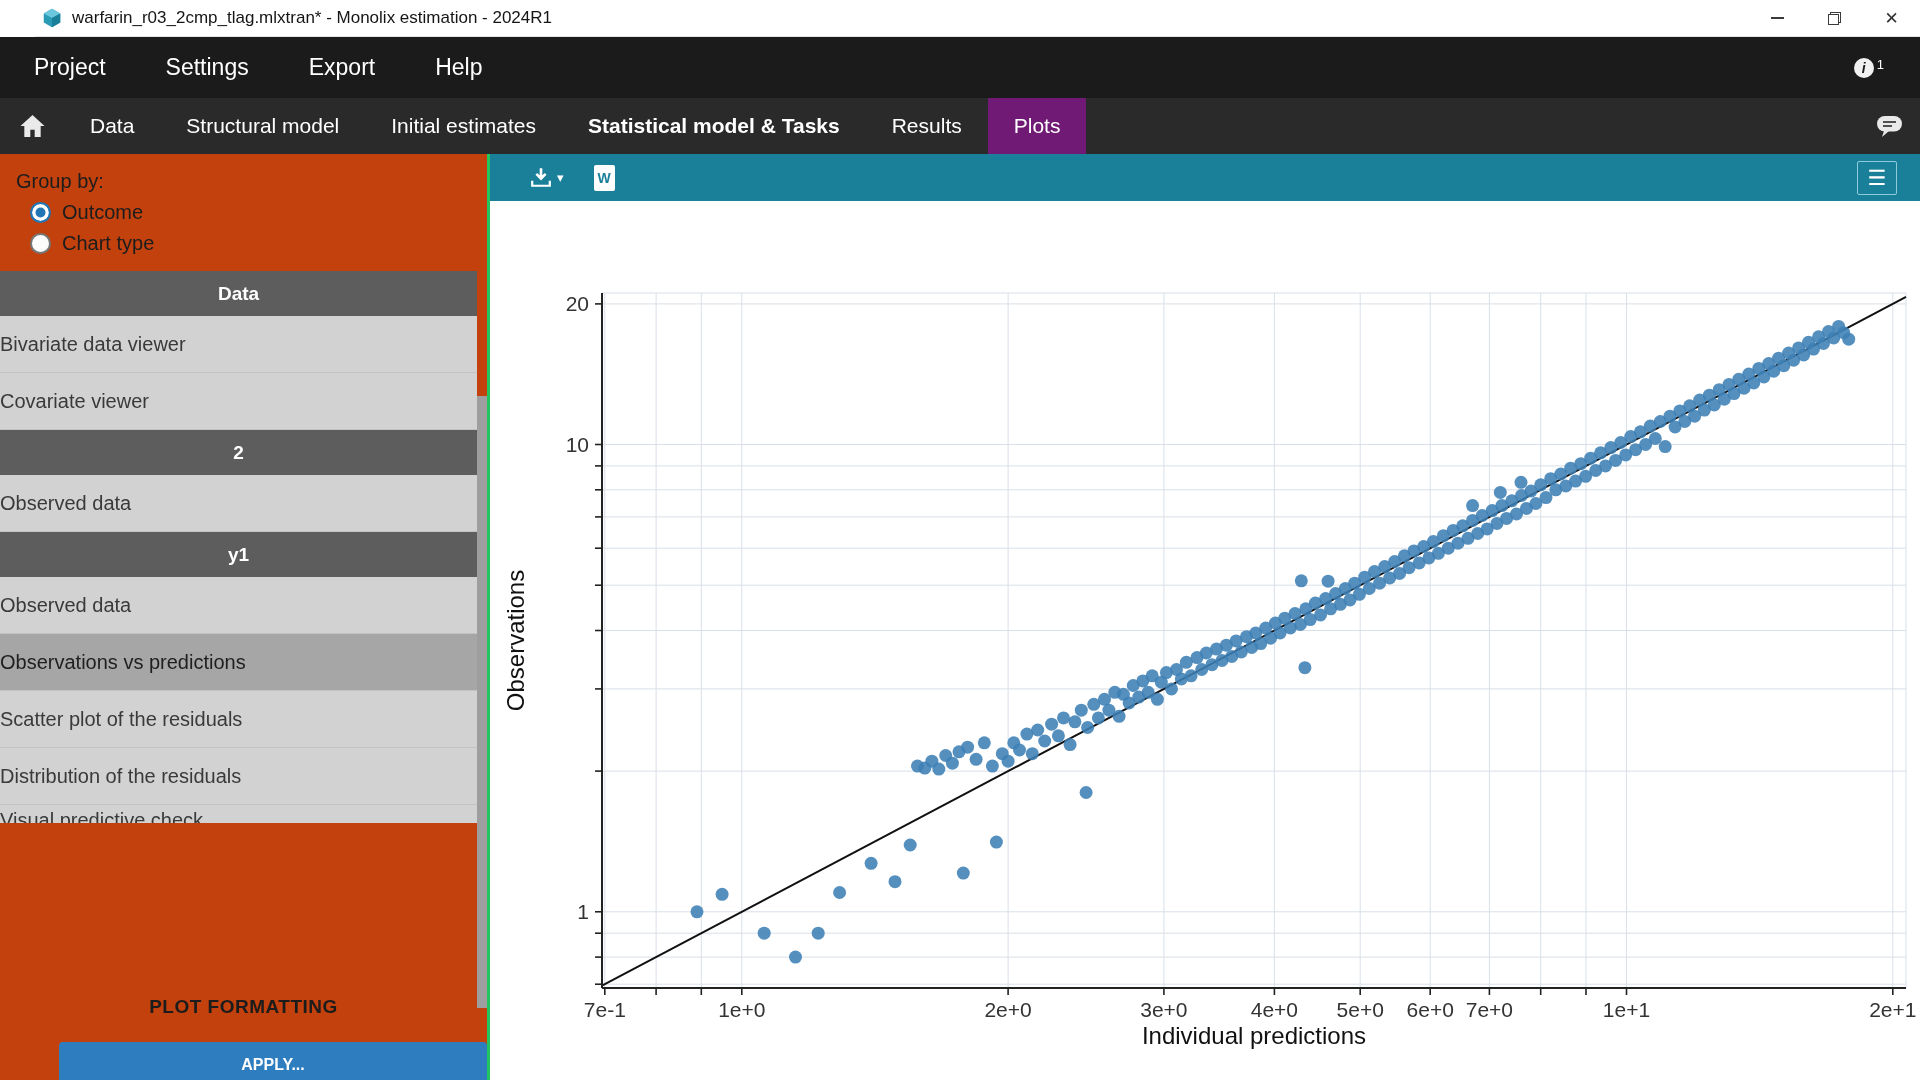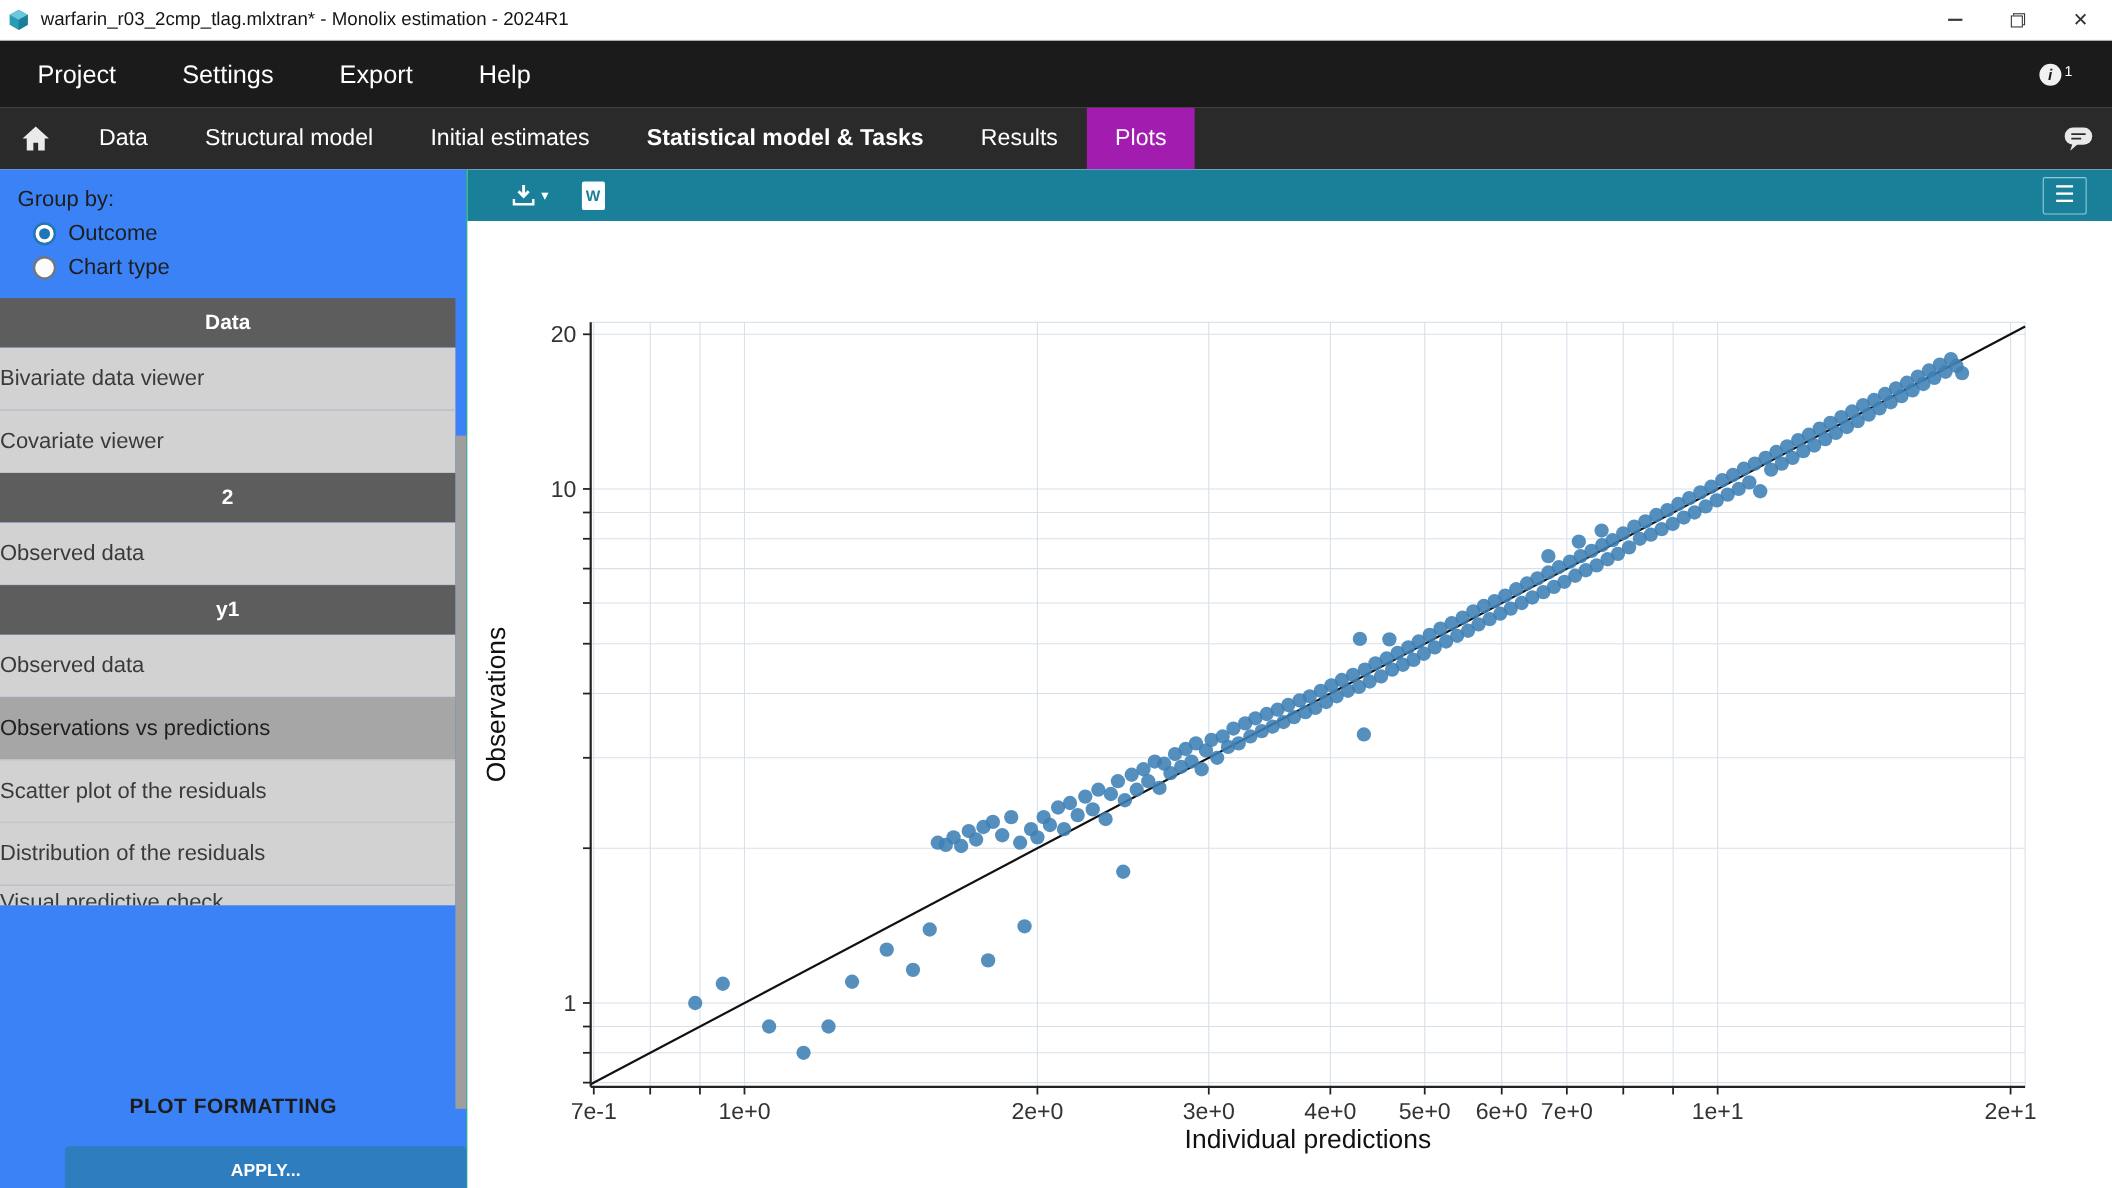--- a/index.html
+++ b/index.html
@@ -1,21 +1,21 @@
 <!DOCTYPE html>
 <html><head>
 <meta charset="utf-8">
 <style>
   *{margin:0;padding:0;box-sizing:border-box;}
   html,body{width:1920px;height:1080px;overflow:hidden;background:#fff;
     font-family:"Liberation Sans",sans-serif;}
 
   
   .titlebar{height:37px;background:#ffffff;display:flex;align-items:center;
-    padding-left:6px;gap:9px;border-bottom:1px solid #e6e6e6;}
+    padding-left:6px;gap:9px;border-bottom:1px solid #e6e6e6;margin-left:35px;}
   .title{font-size:17px;color:#151515;}
   .win-controls{margin-left:auto;display:flex;height:100%;}
   .win-btn{width:57px;height:100%;display:flex;align-items:center;justify-content:center;cursor:default;}
   .glyph-min{width:13px;border-top:2px solid #3a3a3a;display:inline-block;}
   .glyph-restore{width:13px;height:13px;position:relative;display:inline-block;}
   .glyph-restore::before{content:"";position:absolute;right:0;top:0;width:9px;height:9px;border:1.5px solid #3a3a3a;}
   .glyph-restore::after{content:"";position:absolute;left:0;bottom:0;width:9px;height:9px;border:1.5px solid #3a3a3a;background:#fff;}
   .glyph-close{font-size:17px;color:#333;}
 
   
@@ -25,26 +25,26 @@
   .info-wrap{margin-left:auto;margin-right:36px;display:flex;align-items:flex-start;gap:3px;}
   .info-circle{width:20px;height:20px;border-radius:50%;background:#f1f1f1;color:#1b1b1b;
     font-size:14px;font-weight:bold;font-style:italic;display:flex;align-items:center;justify-content:center;}
   .info-badge{color:#fff;font-size:13px;line-height:13px;}
 
   
   .tabbar{height:56px;background:#2a2a2a;display:flex;align-items:stretch;}
   .home-tab{width:64px;display:flex;align-items:center;justify-content:center;}
   .tab{display:flex;align-items:center;padding:0 26px;color:#fff;font-size:21px;}
   .tab.bold{font-weight:bold;}
-  .tab.active{background:#a21caf;}
+  .tab.active{background:#701a75;}
   .chat-wrap{margin-left:auto;width:62px;display:flex;align-items:center;justify-content:center;}
 
   
   .content{display:flex;height:926px;}
-  .sidebar{width:425px;background:#3b82f6;position:relative;flex-shrink:0;border-right:1px solid #22c55e;}
+  .sidebar{width:490px;background:#c2410c;position:relative;flex-shrink:0;border-right:3px solid #22c55e;}
   .groupby{padding:16px 0 0 16px;}
   .groupby-label{font-size:20px;color:#1d1d1d;}
   .radio-row{display:flex;align-items:center;gap:11px;padding:8px 0 0 14px;}
   .radio{width:21px;height:21px;border-radius:50%;border:2px solid #767676;background:#fcfcfc;flex-shrink:0;}
   .radio.sel{border-color:#2176b5;background:#2176b5;box-shadow:inset 0 0 0 3.5px #fff;}
   .radio-label{font-size:20px;color:#1d1d1d;}
   .plot-list{margin-top:16px;height:612px;overflow:hidden;position:relative;}
   .section-header{height:45px;margin-right:10px;background:#5d5d5d;color:#fff;font-weight:bold;
     font-size:19px;display:flex;align-items:center;justify-content:center;}
   .list-item{height:57px;margin-right:10px;background:#d2d2d2;border-bottom:1px solid #c2c2c2;

